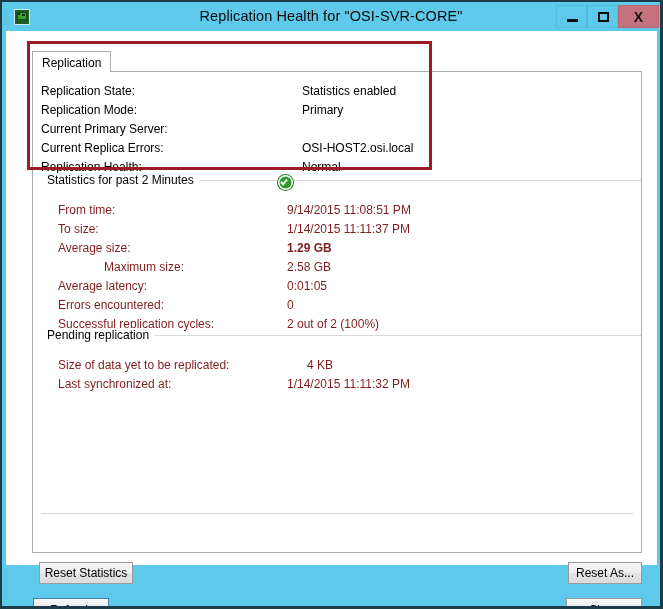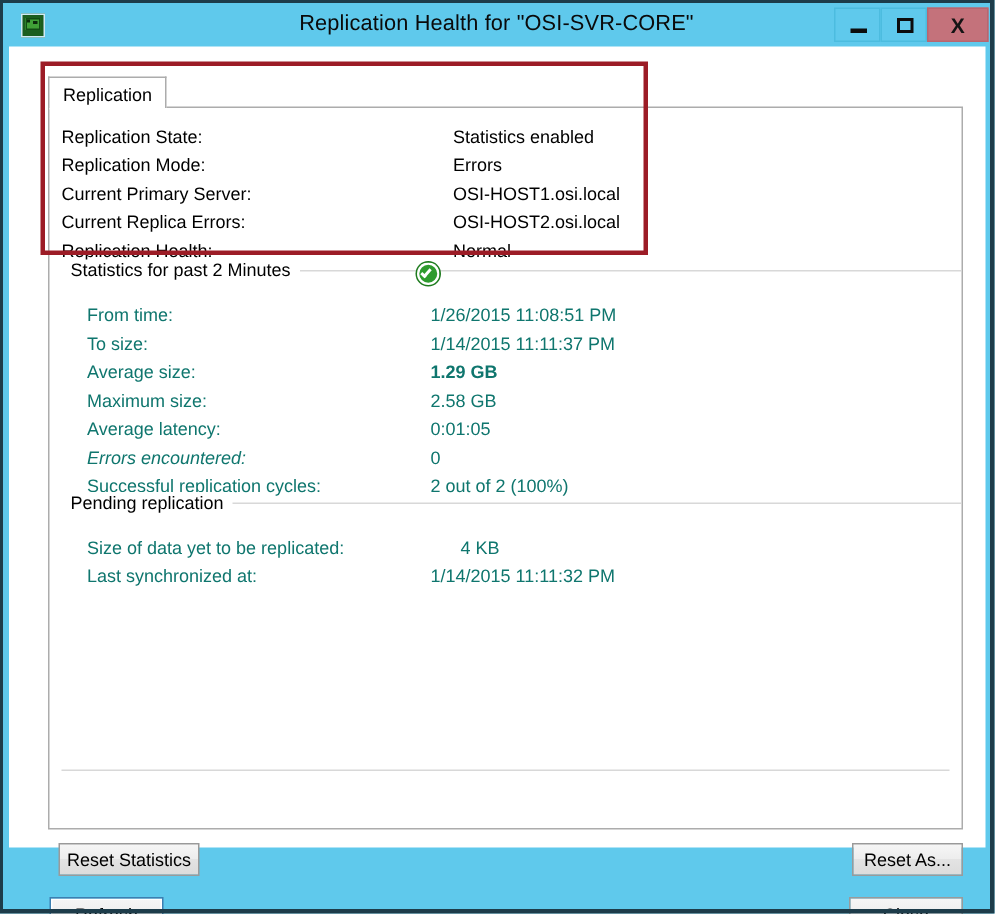--- a/index.html
+++ b/index.html
@@ -208,21 +208,21 @@
     height: 1px;
     background: #d8d8d8;
   }
 
   
   .det-row {
     position: absolute;
     height: 16px;
     line-height: 16px;
     font-size: 12px;
-    color: #0f766e;
+    color: #7f1d1d;
     white-space: nowrap;
   }
   .det-label { left: 52px; }
   .det-value { left: 281px; }
 
   
   #health-icon {
     position: absolute;
     left: 272px;
     top: 144px;
@@ -334,56 +334,55 @@
 
     <div id="tab-body">
       <div id="tab-body-capline"></div>
       <div id="tab-footer-sep"></div>
     </div>
 
     <div class="info-row info-label" style="top:52px;">Replication State:</div>
     <div class="info-row info-value" style="top:52px;">Statistics enabled</div>
 
     <div class="info-row info-label" style="top:71px;">Replication Mode:</div>
-    <div class="info-row info-value" style="top:71px;">Errors</div>
+    <div class="info-row info-value" style="top:71px;">Primary</div>
 
     <div class="info-row info-label" style="top:90px;">Current Primary Server:</div>
-    <div class="info-row info-value" style="top:90px;">OSI-HOST1.osi.local</div>
 
     <div class="info-row info-label" style="top:109px;">Current Replica Errors:</div>
     <div class="info-row info-value" style="top:109px;">OSI-HOST2.osi.local</div>
 
     <div class="info-row info-label" style="top:128px;">Replication Health:</div>
     <div class="info-row info-value" style="top:128px;">Normal</div>
 
     <div id="health-icon">
       <div class="chk"></div>
     </div>
 
     <div id="red-highlight"></div>
 
     <div class="group-caption" style="left:41px; top:142px;">Statistics for past 2 Minutes</div>
     <div class="group-line" style="left:178px; top:149px; width:457px;"></div>
 
     <div class="det-row det-label" style="top:171px;">From time:</div>
-    <div class="det-row det-value" style="top:171px;">1/26/2015 11:08:51 PM</div>
+    <div class="det-row det-value" style="top:171px;">9/14/2015 11:08:51 PM</div>
 
     <div class="det-row det-label" style="top:190px;">To size:</div>
     <div class="det-row det-value" style="top:190px;">1/14/2015 11:11:37 PM</div>
 
     <div class="det-row det-label" style="top:209px;">Average size:</div>
     <div class="det-row det-value" style="top:209px;font-weight:bold;">1.29 GB</div>
 
-    <div class="det-row det-label" style="top:228px;">Maximum size:</div>
+    <div class="det-row det-label" style="top:228px;margin-left:46px;">Maximum size:</div>
     <div class="det-row det-value" style="top:228px;">2.58 GB</div>
 
     <div class="det-row det-label" style="top:247px;">Average latency:</div>
     <div class="det-row det-value" style="top:247px;">0:01:05</div>
 
-    <div class="det-row det-label" style="top:266px;font-style:italic;">Errors encountered:</div>
+    <div class="det-row det-label" style="top:266px;">Errors encountered:</div>
     <div class="det-row det-value" style="top:266px;">0</div>
 
     <div class="det-row det-label" style="top:285px;">Successful replication cycles:</div>
     <div class="det-row det-value" style="top:285px;">2 out of 2 (100%)</div>
 
     <div class="group-caption" style="left:41px; top:297px;">Pending replication</div>
     <div class="group-line" style="left:137px; top:304px; width:498px;"></div>
 
     <div class="det-row det-label" style="top:326px;">Size of data yet to be replicated:</div>
     <div class="det-row det-value" style="top:326px;margin-left:20px;">4 KB</div>

